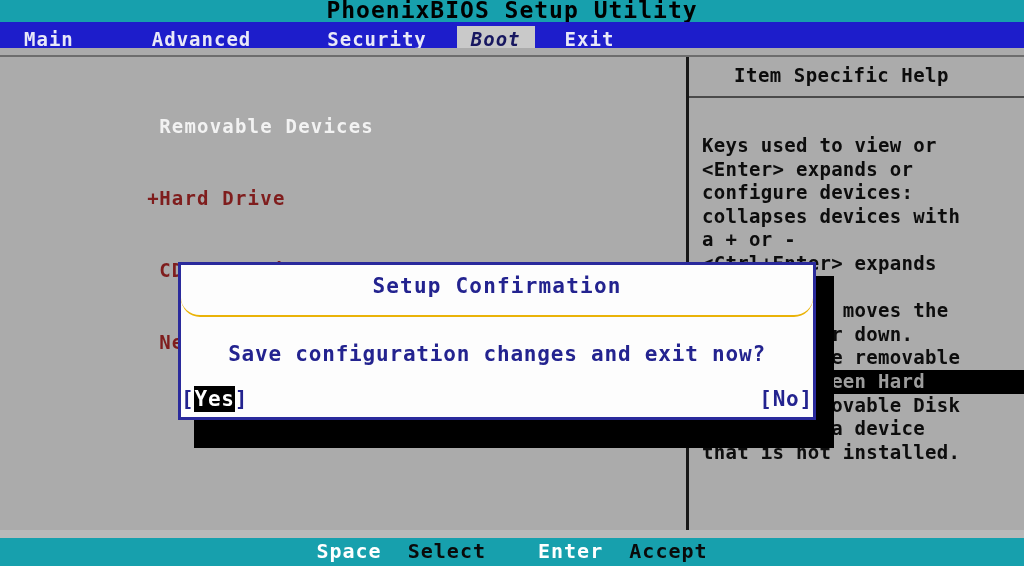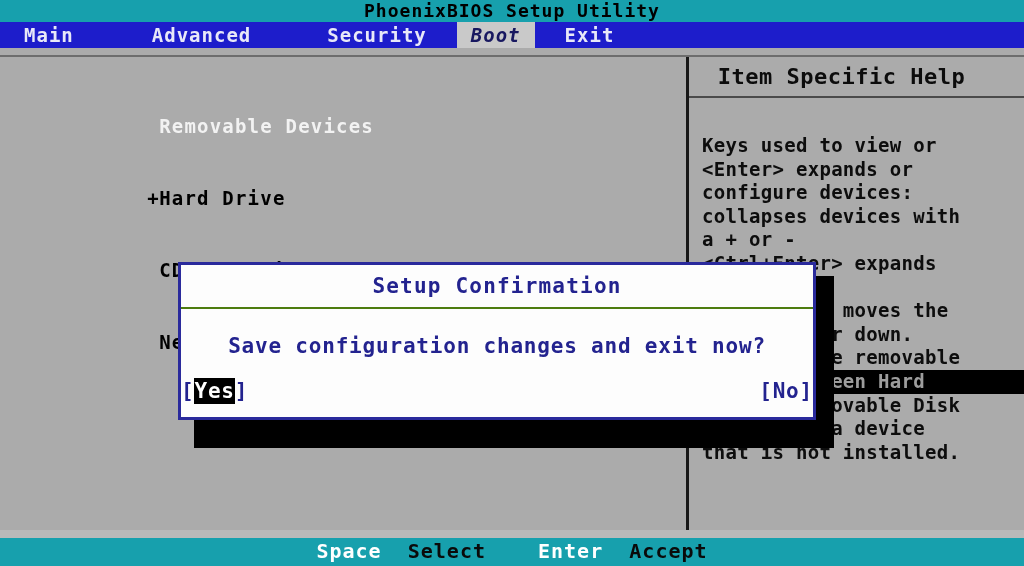--- a/index.html
+++ b/index.html
@@ -21,33 +21,33 @@
     -webkit-font-smoothing: none;
   }
 
   
   #title-bar {
     position: absolute;
     left: 0; top: 0;
     width: 1024px; height: 38px;
     background: #17a0ad;
     color: #000000;
-    font-size: 18px;
+    font-size: 23px;
     font-weight: bold;
     letter-spacing: 1px;
     text-align: center;
     line-height: 21px;
     white-space: pre;
   }
 
   
   #menu-bar {
     position: absolute;
     left: 0; top: 22px;
-    width: 1024px; height: 26px;
+    width: 1024px; height: 34px;
     background: #1d1dcb;
     display: flex;
     align-items: center;
   }
   .menu-item {
     color: #e8e8f8;
     font-size: 19px;
     font-weight: bold;
     letter-spacing: 1px;
     line-height: 26px;
@@ -90,36 +90,36 @@
     position: absolute;
     left: 46px; top: 42px;
     width: 620px;
   }
   .device-row {
     font-size: 19px;
     font-weight: bold;
     letter-spacing: 1.2px;
     line-height: 24px;
     white-space: pre;
-    color: #000000;
+    color: #7f1d1d;
   }
   .device-row.cursor { color: #f2f2f2; }
   .dev-marker {
     display: inline-block;
     width: 12px;
     white-space: pre;
   }
 
   
   #help-title {
     position: absolute;
     left: 689px; top: 16px;
     width: 305px;
     text-align: center;
-    font-size: 22px;
+    font-size: 19px;
     font-weight: bold;
     letter-spacing: 0.5px;
     color: #0c0c0c;
     white-space: pre;
   }
   #help-title-rule {
     position: absolute;
     left: 689px; top: 48px;
     width: 335px; height: 2px;
     background: #4a4a4a;
@@ -153,23 +153,24 @@
   #dialog {
     position: absolute;
     left: 178px; top: 214px;
     width: 638px; height: 158px;
     background: #fdfdfd;
     border: 3px solid #2a2a9c;
     box-sizing: border-box;
   }
   #dialog-title-area {
     position: relative;
-    height: 44px;
-    border-bottom: 2px solid #4d7c0f;
+    height: 52px;
+    border-bottom: 2px solid #eab308;
     box-sizing: border-box;
+    border-radius: 19px;
   }
   #dialog-title {
     text-align: center;
     font-size: 21px;
     font-weight: bold;
     letter-spacing: 1.2px;
     line-height: 42px;
     color: #23238f;
     white-space: pre;
   }

